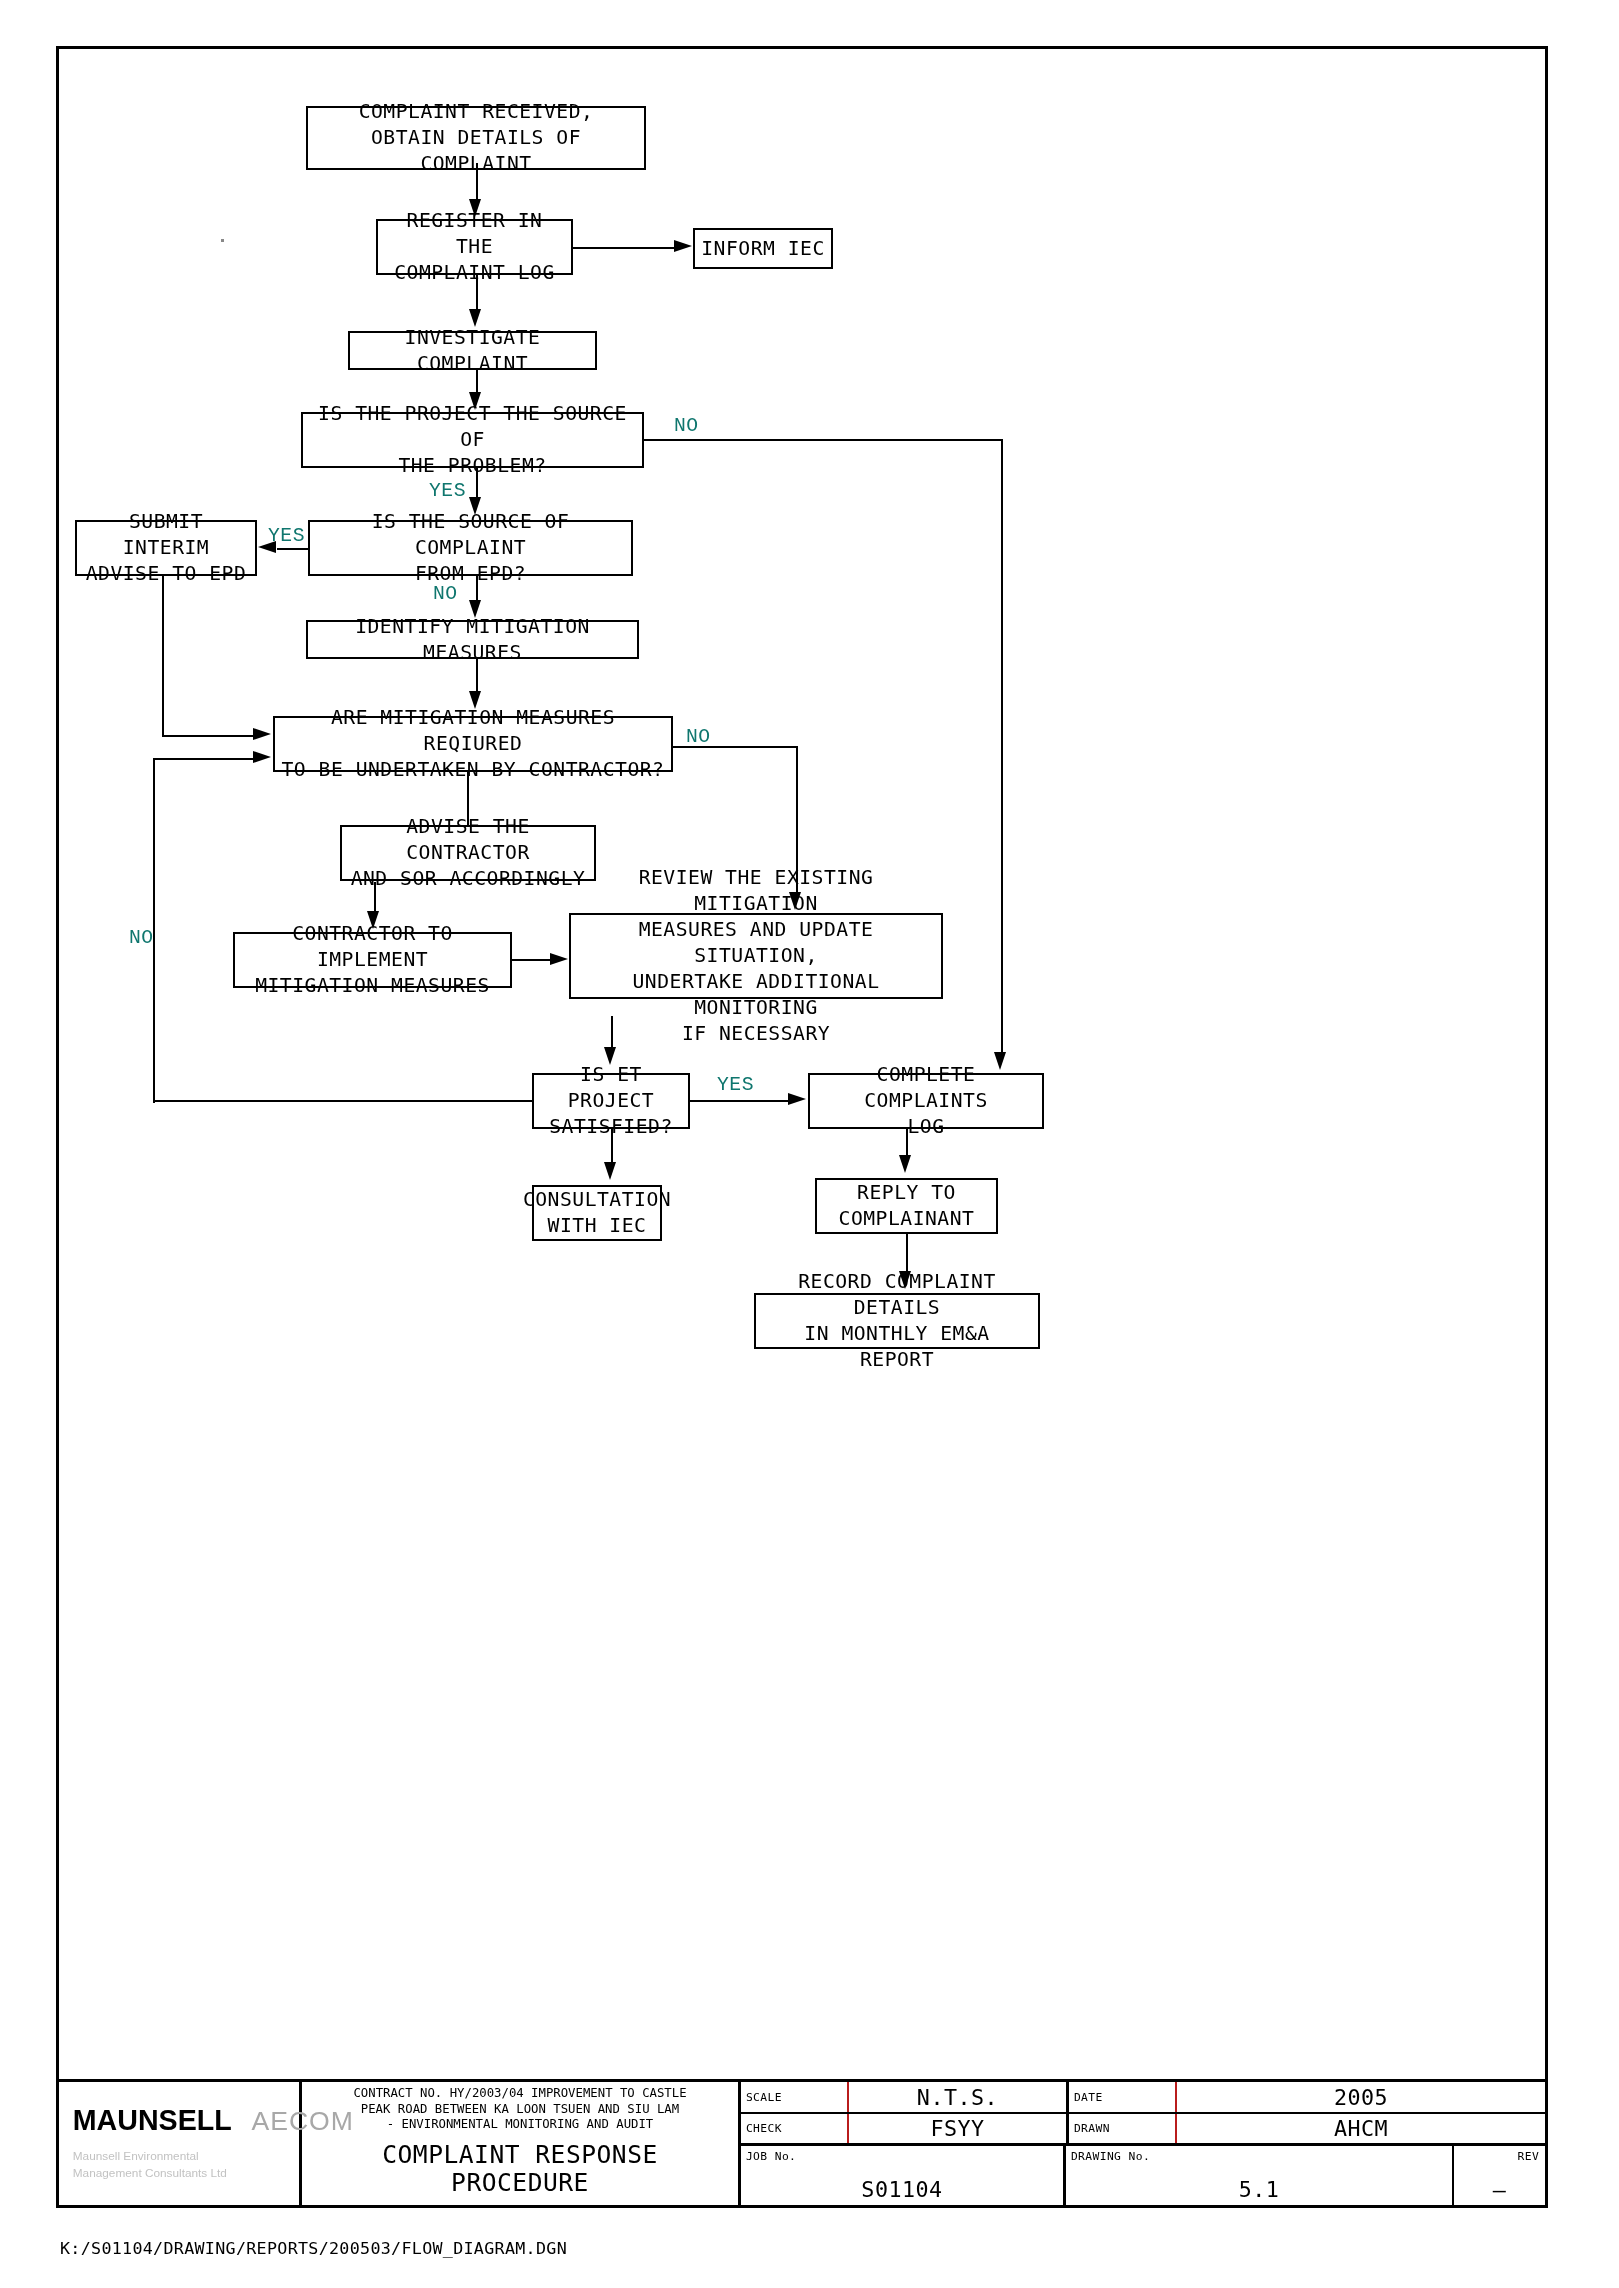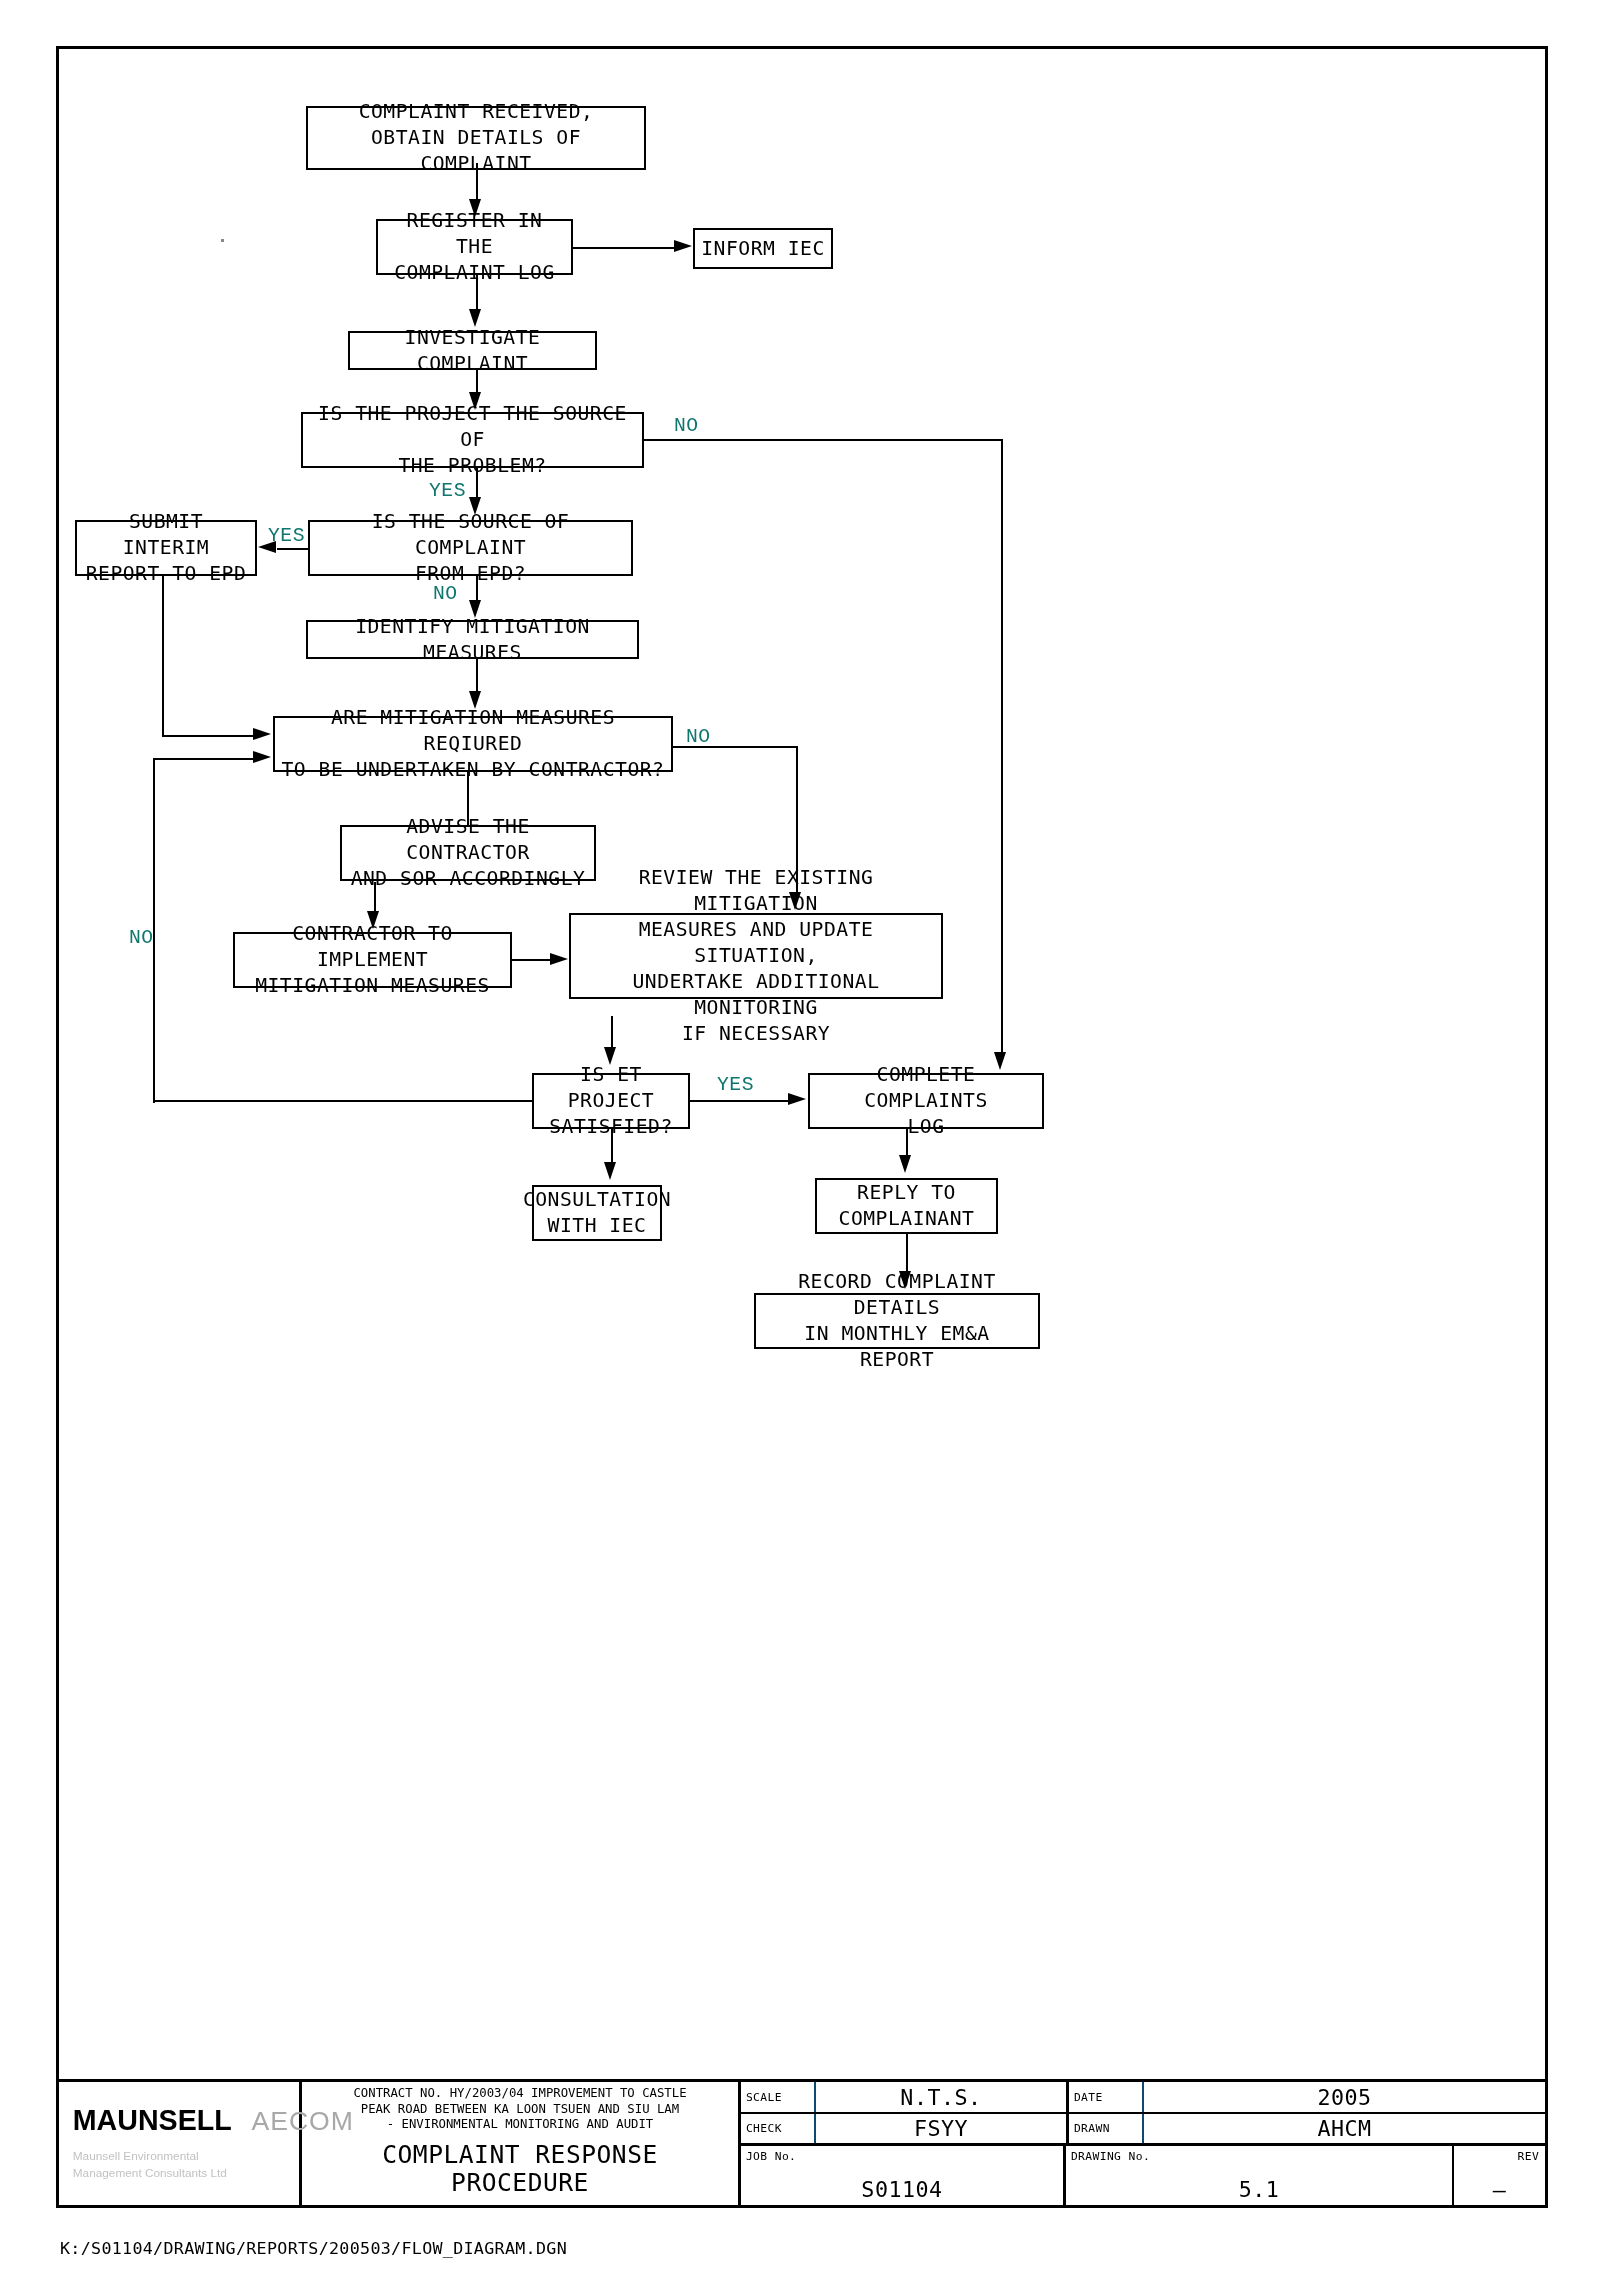--- a/index.html
+++ b/index.html
@@ -182,22 +182,23 @@
     left: 0; right: 0; bottom: 3px;
     text-align: center;
     font-family: "DejaVu Sans Mono", "Liberation Mono", monospace;
     font-size: 21.7px;
     letter-spacing: 0.5px;
   }
   .tb-quad { display: flex; flex-direction: column; }
   .tb-quad-half { flex: 1; display: flex; position: relative; }
   .tb-lbl-box {
     width: 73px;
-    border-right: 2px solid #0c4a6e;
+    border-right: 2px solid #b91c1c;
     position: relative;
+    padding-left: 33px;
   }
   .tb-lbl-box .tb-key { top: 50%; transform: translateY(-50%); }
   .tb-val-box { flex: 1; position: relative; }
   .tb-val-mid {
     position: absolute;
     left: 0; right: 0; top: 50%;
     transform: translateY(-50%);
     text-align: center;
     font-family: "DejaVu Sans Mono", "Liberation Mono", monospace;
     font-size: 21.7px;
@@ -253,21 +254,21 @@
 THE PROBLEM?</span>
   </div>
 
   <div class="node" style="left:308px; top:520px; width:325px; height:56px;">
     <span>IS THE SOURCE OF COMPLAINT
 FROM EPD?</span>
   </div>
 
   <div class="node" style="left:75px; top:520px; width:182px; height:56px;">
     <span>SUBMIT INTERIM
-REPORT TO EPD</span>
+ADVISE TO EPD</span>
   </div>
 
   <div class="node" style="left:306px; top:620px; width:333px; height:39px;">
     <span>IDENTIFY MITIGATION MEASURES</span>
   </div>
 
   <div class="node" style="left:273px; top:716px; width:400px; height:56px;">
     <span>ARE MITIGATION MEASURES REQIURED
 TO BE UNDERTAKEN BY CONTRACTOR?</span>
   </div>

